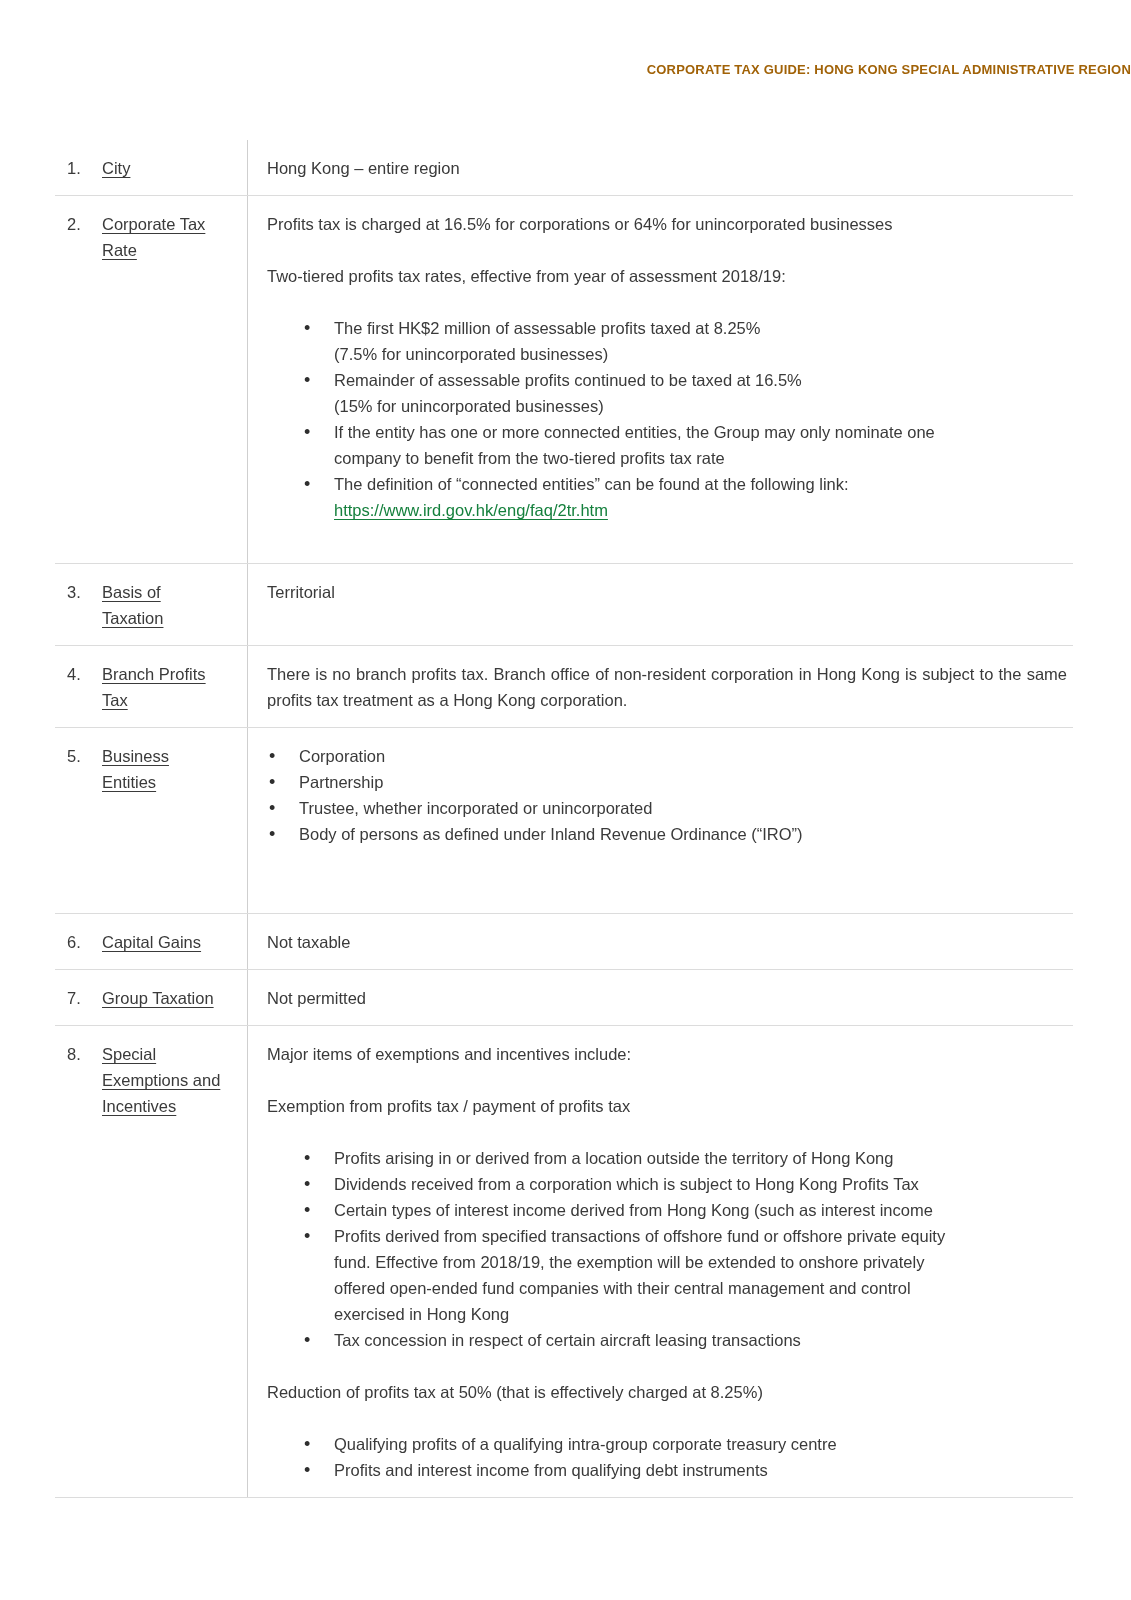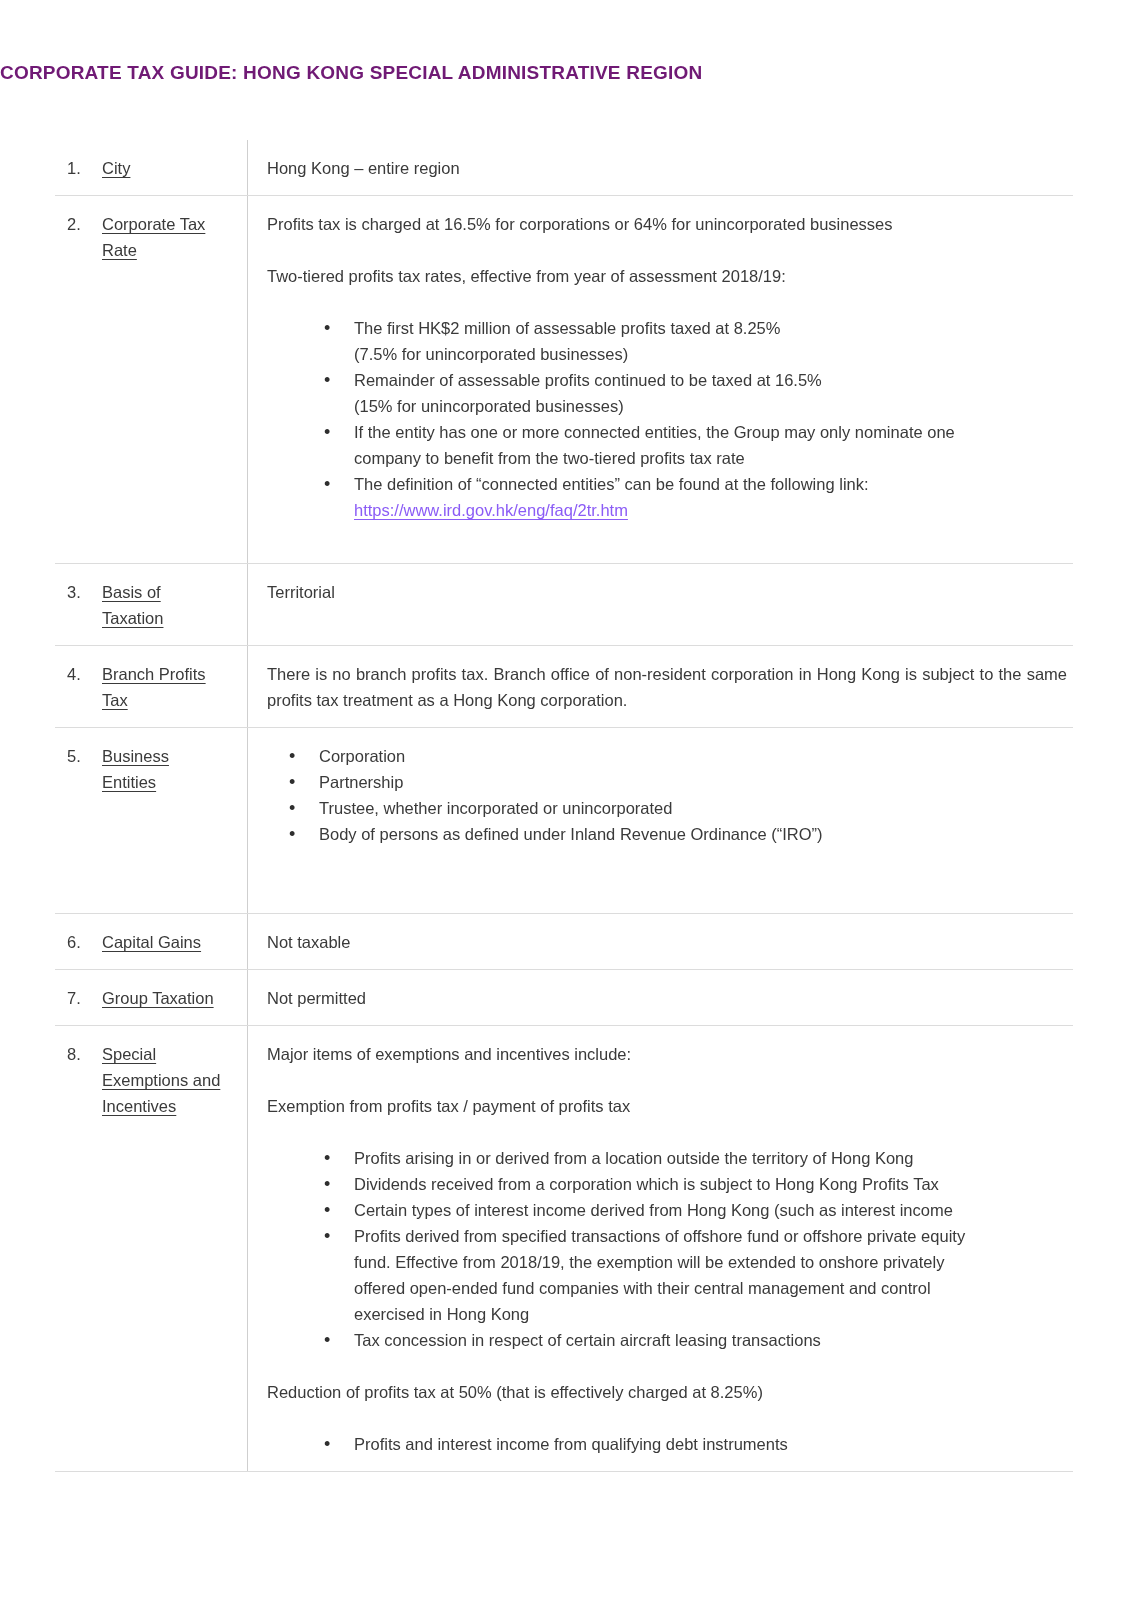--- a/index.html
+++ b/index.html
@@ -19,25 +19,25 @@
     width: 1131px;
     height: 1600px;
     overflow: hidden;
     background: #ffffff;
   }
   .doc-title {
     position: absolute;
     top: 62px;
     left: 0;
     width: 100%;
-    text-align: left;
-    font-size: 19px;
+    text-align: right;
+    font-size: 13px;
     font-weight: bold;
     letter-spacing: 0.2px;
-    color: #701a75;
+    color: #a16207;
   }
   .tax-table {
     position: absolute;
     top: 140px;
     left: 55px;
     width: 1018px;
   }
   .row {
     display: flex;
     border-bottom: 1px solid #dcdcdc;
@@ -83,32 +83,31 @@
     margin: 0 0 0 35px;
     padding: 0;
   }
   .row-5 ul.bullets {
     margin-left: 0;
   }
   ul.bullets li {
     position: relative;
     padding-left: 32px;
     line-height: 26px;
-    margin-left: 20px;
   }
   ul.bullets li::before {
     content: "\2022";
     position: absolute;
     left: 2px;
     top: 0;
     font-size: 18px;
     color: #2e2e2e;
   }
   a.doc-link {
-    color: #8b5cf6;
+    color: #15803d;
     text-underline-offset: 3px;
   }
 </style>
 </head>
 <body>
 
 <div class="page">
   <div class="doc-title">CORPORATE TAX GUIDE: HONG KONG SPECIAL ADMINISTRATIVE REGION</div>
   <div class="tax-table">
       <div class="row row-1">
@@ -211,18 +210,19 @@
             <li><span>Profits arising in or derived from a location outside the territory of Hong Kong</span></li>
             <li><span>Dividends received from a corporation which is subject to Hong Kong Profits Tax</span></li>
             <li><span>Certain types of interest income derived from Hong Kong (such as interest income</span><br></li>
             <li><span>Profits derived from specified transactions of offshore fund or offshore private equity</span><br><span>fund.  Effective from 2018/19, the exemption will be extended to onshore privately</span><br><span>offered open-ended fund companies with their central management and control</span><br><span>exercised in Hong Kong</span></li>
             <li><span>Tax concession in respect of certain aircraft leasing transactions</span></li>
           </ul>
           <div class="sp"></div>
           <p class="para">Reduction of profits tax at 50% (that is effectively charged at 8.25%)</p>
           <div class="sp"></div>
           <ul class="bullets">
+            <li><span>Qualifying profits of a qualifying intra-group corporate treasury centre</span></li>
             <li><span>Profits and interest income from qualifying debt instruments</span></li>
           </ul>
         </div>
       </div>
     </div>
 </div>
 
 </body></html>

